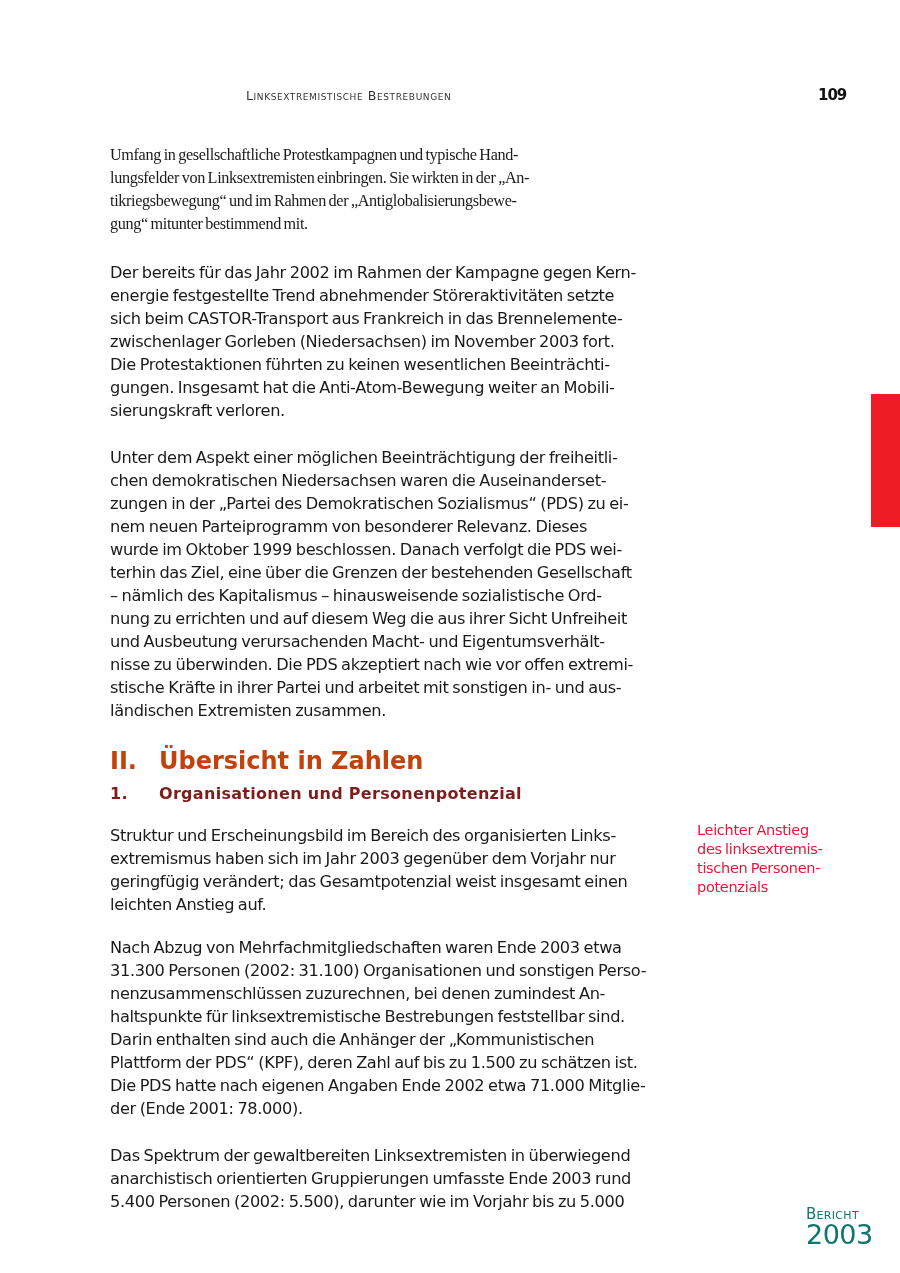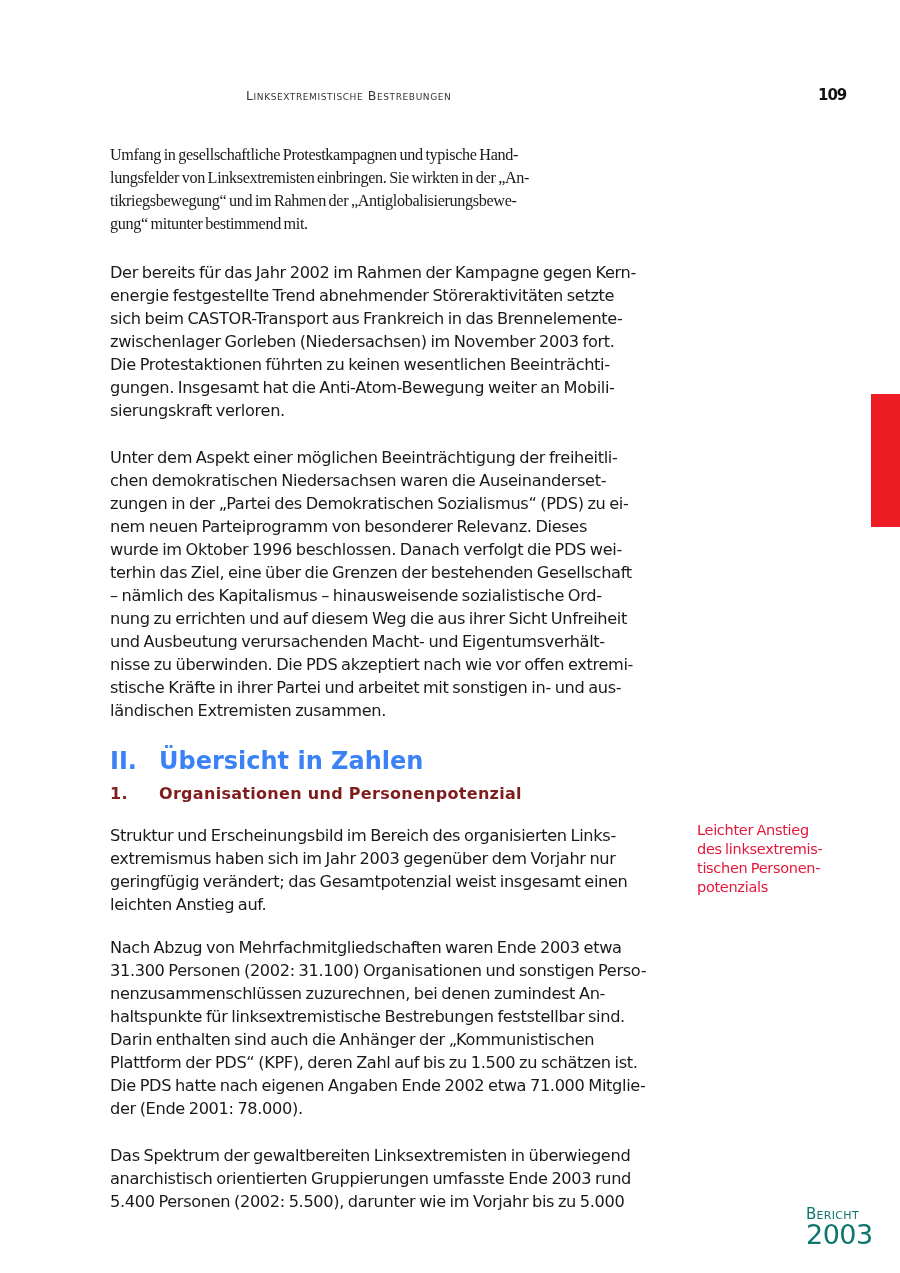--- a/index.html
+++ b/index.html
@@ -18,21 +18,21 @@
     }
     .main { position:absolute; left:110px; top:144px; width:560px; }
     .para {
       font-size:16.2px; line-height:23px; margin:0; letter-spacing:-0.35px; word-spacing:-1px; color:#1a1a1a;
     }
     .para .line { display:block; white-space:nowrap; }
     .p1 { position:absolute; top:0;font-family:Liberation Serif, serif; }
     .p2 { position:absolute; top:117px; }
     .p3 { position:absolute; top:302px; }
     .h2 {
-      position:absolute; top:603px; left:0; font-size:24px; font-weight:bold; color:#3b82f6; white-space:nowrap;
+      position:absolute; top:603px; left:0; font-size:24px; font-weight:bold; color:#c2410c; white-space:nowrap;
     }
     .h2 .num { display:inline-block; width:49px; }
     .h3 {
       position:absolute; top:640px; left:0; font-size:16px; font-weight:bold; color:#7f1d1d; white-space:nowrap; letter-spacing:0.3px;
     }
     .h3 .num { display:inline-block; width:49px; }
     .p4 { position:absolute; top:680px; }
     .p5 { position:absolute; top:792px; }
     .p6 { position:absolute; top:1000px; }
     .margin-note {
@@ -69,21 +69,21 @@
     <span class="line">Die Protestaktionen führten zu keinen wesentlichen Beeinträchti-</span>
     <span class="line">gungen. Insgesamt hat die Anti-Atom-Bewegung weiter an Mobili-</span>
     <span class="line">sierungskraft verloren.</span>
   </p>
 
   <p class="para p3">
     <span class="line">Unter dem Aspekt einer möglichen Beeinträchtigung der freiheitli-</span>
     <span class="line">chen demokratischen Niedersachsen waren die Auseinanderset-</span>
     <span class="line">zungen in der „Partei des Demokratischen Sozialismus“ (PDS) zu ei-</span>
     <span class="line">nem neuen Parteiprogramm von besonderer Relevanz. Dieses</span>
-    <span class="line">wurde im Oktober 1996 beschlossen. Danach verfolgt die PDS wei-</span>
+    <span class="line">wurde im Oktober 1999 beschlossen. Danach verfolgt die PDS wei-</span>
     <span class="line">terhin das Ziel, eine über die Grenzen der bestehenden Gesellschaft</span>
     <span class="line">– nämlich des Kapitalismus – hinausweisende sozialistische Ord-</span>
     <span class="line">nung zu errichten und auf diesem Weg die aus ihrer Sicht Unfreiheit</span>
     <span class="line">und Ausbeutung verursachenden Macht- und Eigentumsverhält-</span>
     <span class="line">nisse zu überwinden. Die PDS akzeptiert nach wie vor offen extremi-</span>
     <span class="line">stische Kräfte in ihrer Partei und arbeitet mit sonstigen in- und aus-</span>
     <span class="line">ländischen Extremisten zusammen.</span>
   </p>
 
   <div class="h2"><span class="num">II.</span><span>Übersicht in Zahlen</span></div>

